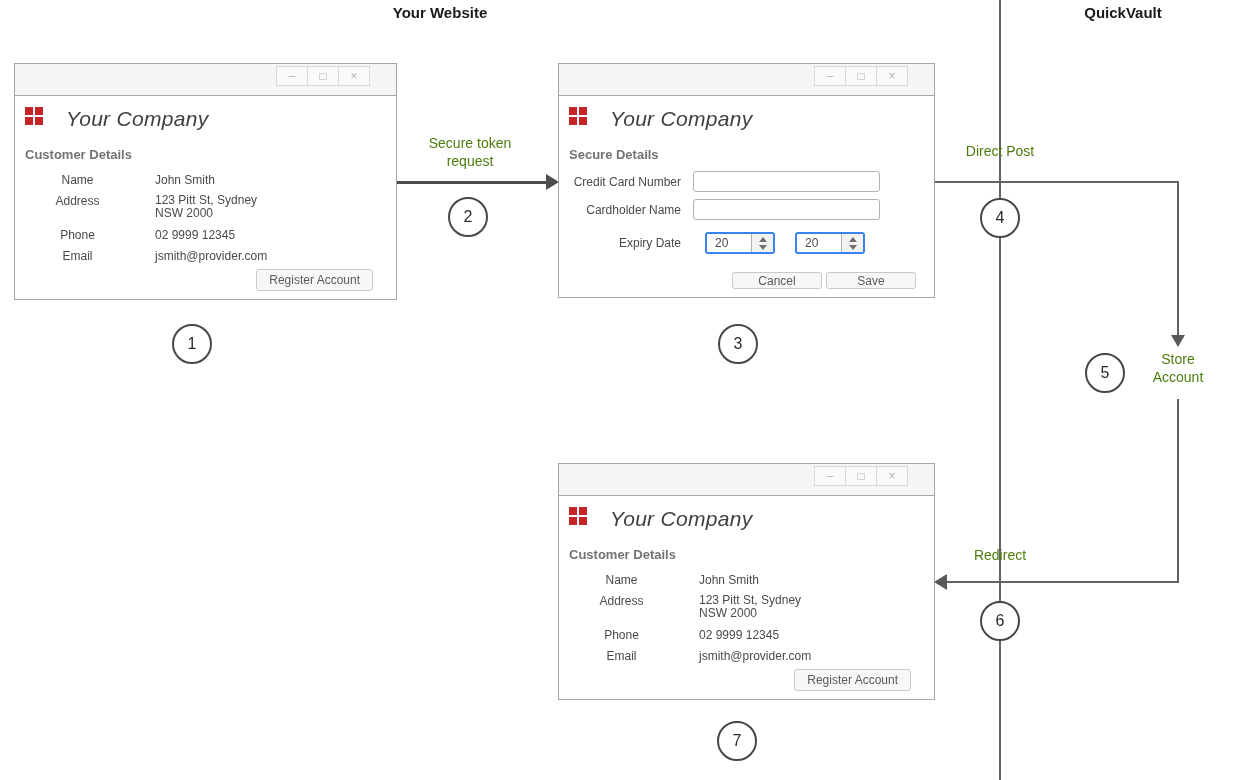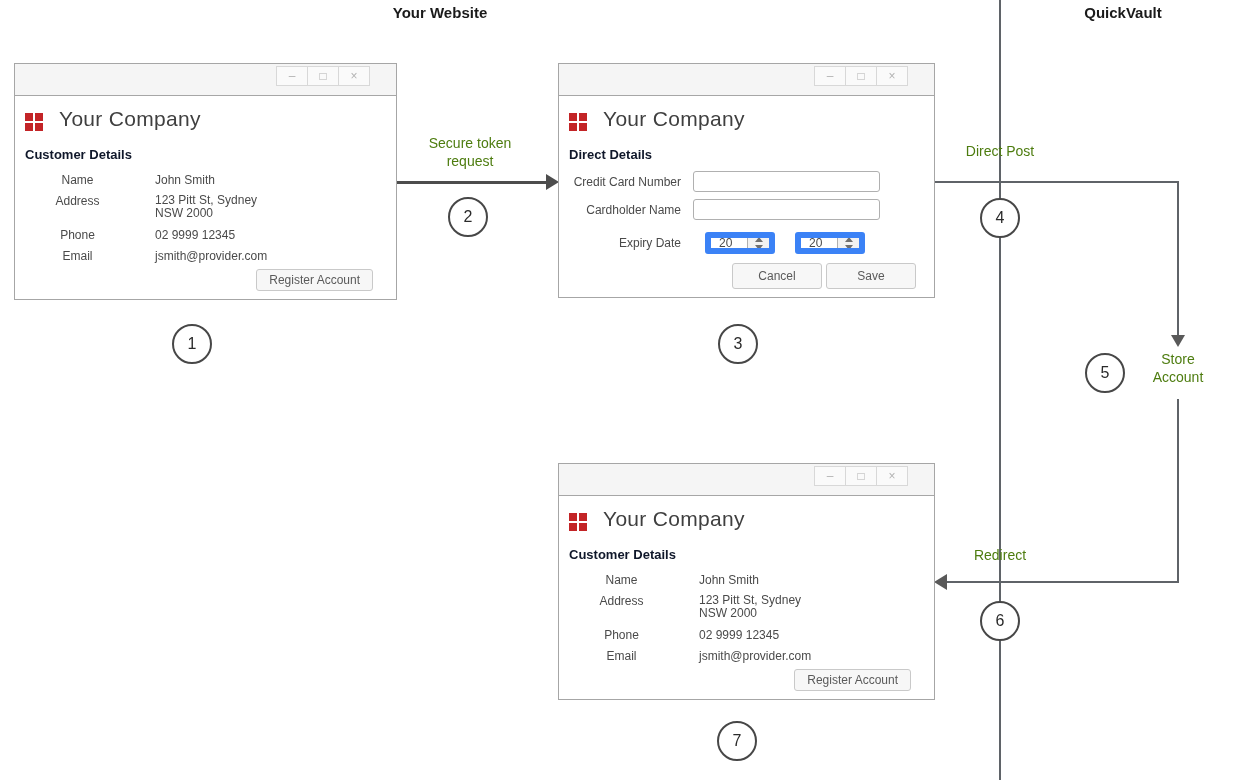--- a/index.html
+++ b/index.html
@@ -41,40 +41,41 @@
     margin-left: -1px;
     background: #fafafa;
     color: #b3b3b3;
     font-size: 12px;
     display: flex; align-items: center; justify-content: center;
     line-height: 1;
   }
   .winbody { position: relative; height: calc(100% - 32px); }
 
   .logorow {
-    display: flex; align-items: flex-end;
+    display: flex; align-items: flex-start;
     padding: 11px 0 0 10px;
-    gap: 16px;
+    gap: 23px;
+    font-style: italic;
   }
   .logo {
     width: 18px; height: 18px;
     display: grid;
     grid-template-columns: 8px 8px;
     grid-template-rows: 8px 8px;
     gap: 2px;
     flex: none;
   }
   .logo i { display: block; width: 8px; height: 8px; background: #c32427; }
   .wintitle { font-size: 21px; color: #3f3f3f; letter-spacing: 0.3px; white-space: nowrap; }
 
   .sechead {
     margin: 16px 0 11px 10px;
     font-size: 13px;
     font-weight: bold;
-    color: #0f172a;
+    color: #737373;
   }
 
   
   .drow { display: flex; margin-bottom: 7px; font-size: 12px; color: #4a4a4a; }
   .dlabel { width: 140px; text-align: center; padding-right: 15px; flex: none; }
   .dvalue { line-height: 1.1; }
   .dvalue span { display: block; }
   .drow.single { align-items: baseline; }
 
   .btn {
@@ -99,21 +100,21 @@
     border-radius: 3px;
     background: #fff;
     font-family: "Liberation Sans", sans-serif;
     font-size: 12px;
     padding: 0 6px;
     color: #4a4a4a;
   }
   .spinner {
     display: flex;
     width: 70px; height: 22px;
-    border: 6px solid #3b82f6;
+    border: 2px solid #3b82f6;
     border-radius: 3px;
     background: #fff;
     overflow: hidden;
     margin-right: 8px;
   }
   .spin-val {
     flex: 1;
     display: flex; align-items: center;
     padding-left: 8px;
     font-size: 12px; color: #4a4a4a;
@@ -123,21 +124,21 @@
     width: 21px;
     background: #f2f2f2;
     display: flex; flex-direction: column;
     align-items: center; justify-content: center;
     gap: 3px;
     cursor: pointer;
   }
   .tri-up { width: 0; height: 0; border-left: 4px solid transparent; border-right: 4px solid transparent; border-bottom: 5px solid #707070; }
   .tri-down { width: 0; height: 0; border-left: 4px solid transparent; border-right: 4px solid transparent; border-top: 5px solid #707070; }
   .dlg-btns { position: absolute; bottom: 8px; right: 18px; display: flex; gap: 4px; }
-  .dlg-btns .btn { width: 90px; height: 26px; }
+  .dlg-btns .btn { width: 90px; height: 17px; }
 
   
   .flow-label {
     position: absolute;
     font-size: 14px;
     color: #4d7c0f;
     text-align: center;
     line-height: 1.28;
   }
   .step-circle {
@@ -241,21 +242,21 @@
   <div class="winbody">
     <div class="logorow">
       <span class="logo">
           <i style="background: rgb(195, 36, 39);"></i>
           <i style="background: rgb(195, 36, 39);"></i>
           <i style="background: rgb(195, 36, 39);"></i>
           <i style="background: rgb(195, 36, 39);"></i>
         </span>
       <span class="wintitle">Your Company</span>
     </div>
-    <div class="sechead" style="margin-bottom:9px;">Direct Details</div>
+    <div class="sechead" style="margin-bottom:9px;">Secure Details</div>
     <div class="frow">
       <span class="flabel">Credit Card Number</span>
       <input class="tinput" type="text" value="" style="">
     </div>
     <div class="frow">
       <span class="flabel">Cardholder Name</span>
       <input class="tinput" type="text" value="" style="">
     </div>
     <div class="frow" style="margin-top:12px;gap:12px;">
       <span class="flabel">Expiry Date</span>

